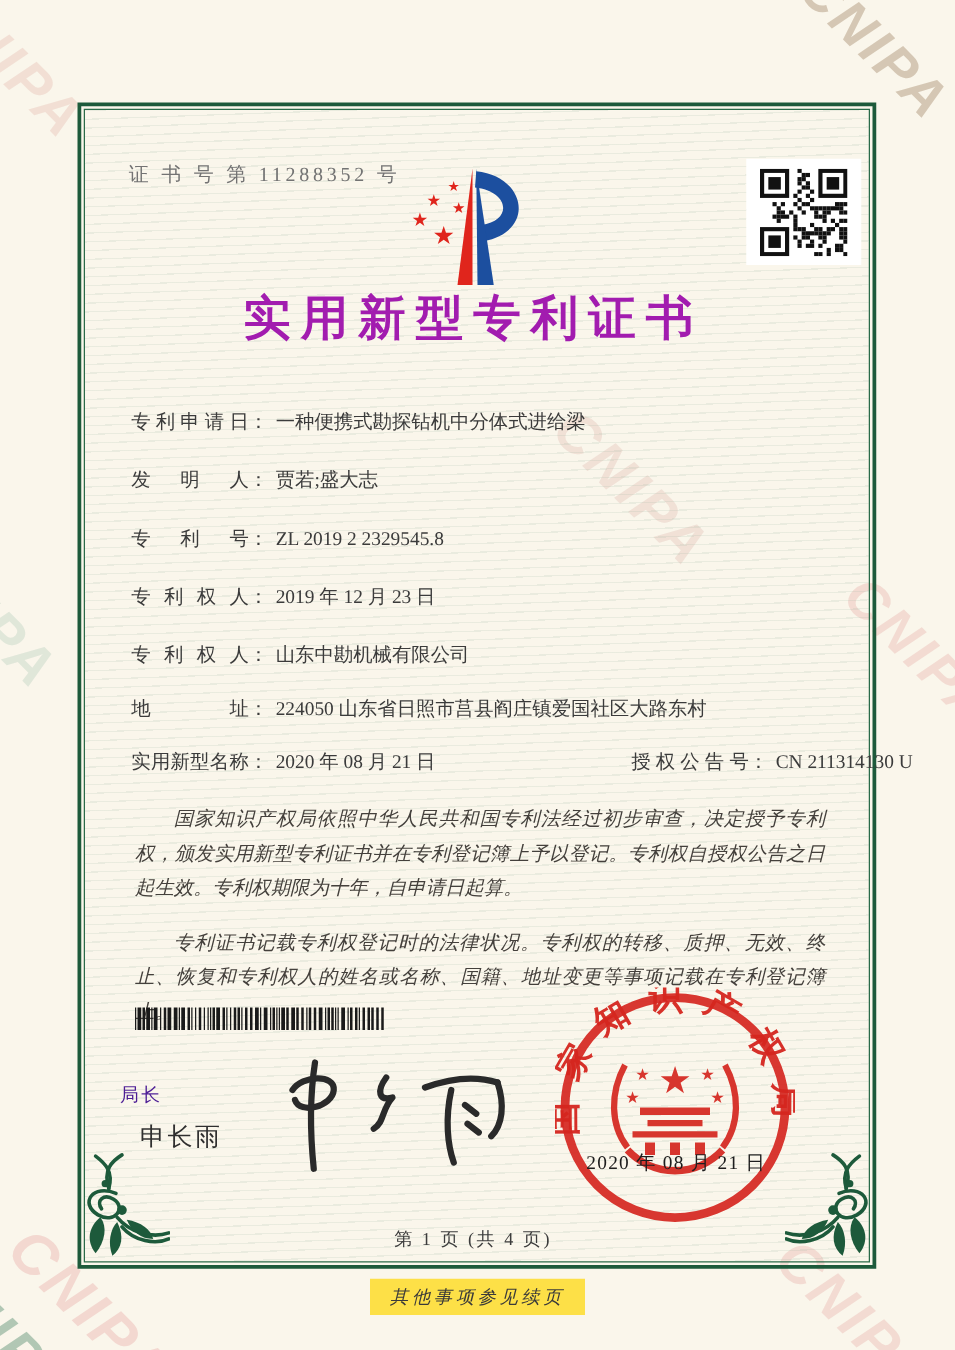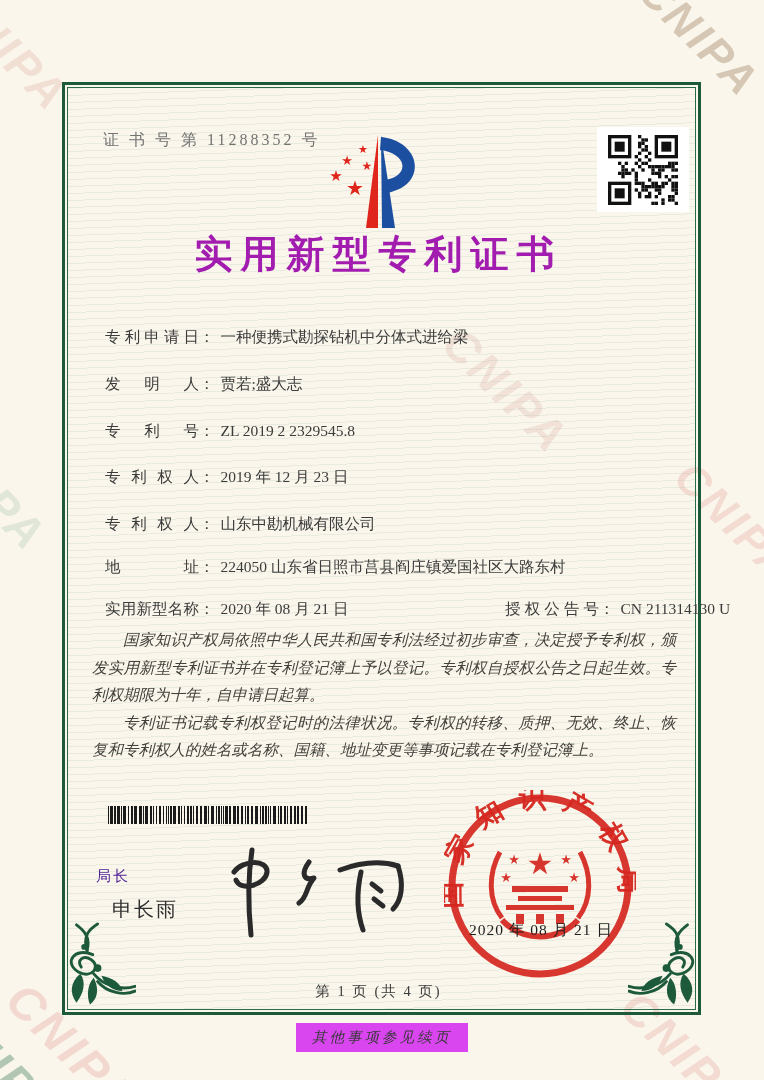--- a/index.html
+++ b/index.html
@@ -61,21 +61,21 @@
     vertical-align:bottom;
   }
   .fcolon{display:inline-block;margin-right:6px;}
   .frow-grant2{position:absolute;left:400px;top:0;}
   
   .paras{
     position:absolute;left:92px;top:626px;width:584px;z-index:2;
     font-size:15.5px;line-height:27.5px;color:#44403c;
     font-style:italic;text-align:justify;
   }
-  .paras p{margin:0;text-indent:2em;}
+  .paras p{margin:16px;text-indent:2em;}
   
   .barcode{position:absolute;left:108px;top:805px;width:200px;height:20px;z-index:2;}
   
   .director-title{position:absolute;left:96px;top:867px;font-size:15px;letter-spacing:2px;color:#4c1d95;z-index:2;}
   .director-name{position:absolute;left:112px;top:896px;font-size:20px;letter-spacing:2px;color:#2f2f2f;z-index:2;}
   .signature{position:absolute;left:212px;top:840px;width:200px;height:105px;z-index:2;}
   
   .seal{position:absolute;left:444px;top:790px;width:192px;height:192px;z-index:2;}
   .seal-date{
     position:absolute;left:469px;top:920px;z-index:4;
@@ -83,21 +83,21 @@
   }
   
   .page-num{
     position:absolute;left:62px;top:982px;width:633px;z-index:2;
     text-align:center;font-size:14.5px;letter-spacing:2px;color:#3c3c3c;
   }
   .footer-note{
     position:absolute;left:0;top:1023px;width:764px;z-index:4;text-align:center;
   }
   .footer-note span{
-    display:inline-block;background:#d946ef;padding:5px 16px;
+    display:inline-block;background:#fde047;padding:5px 16px;
     font-size:14.5px;letter-spacing:3px;color:#3a3a3a;font-style:italic;
   }
 </style>
 </head>
 <body>
 
 <div class="wm wm-tl">CNIPA</div>
 <div class="wm wm-tr">CNIPA</div>
 <div class="wm wm-midleft">CNIPA</div>
 <div class="wm wm-center">CNIPA</div>

